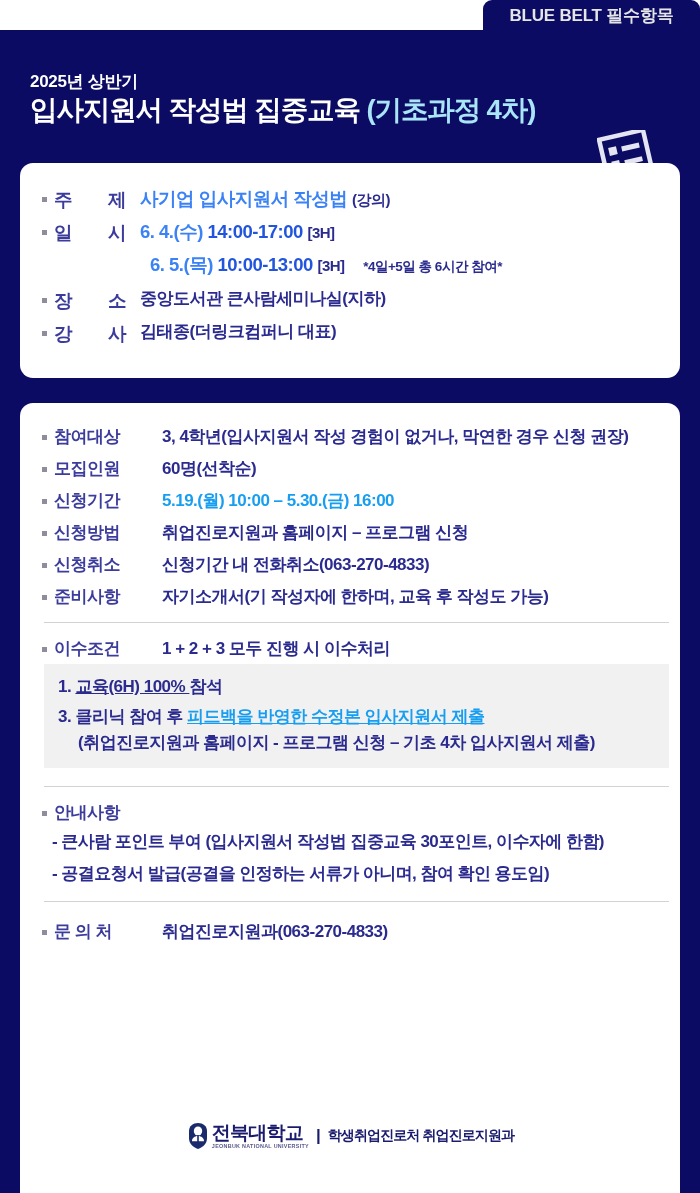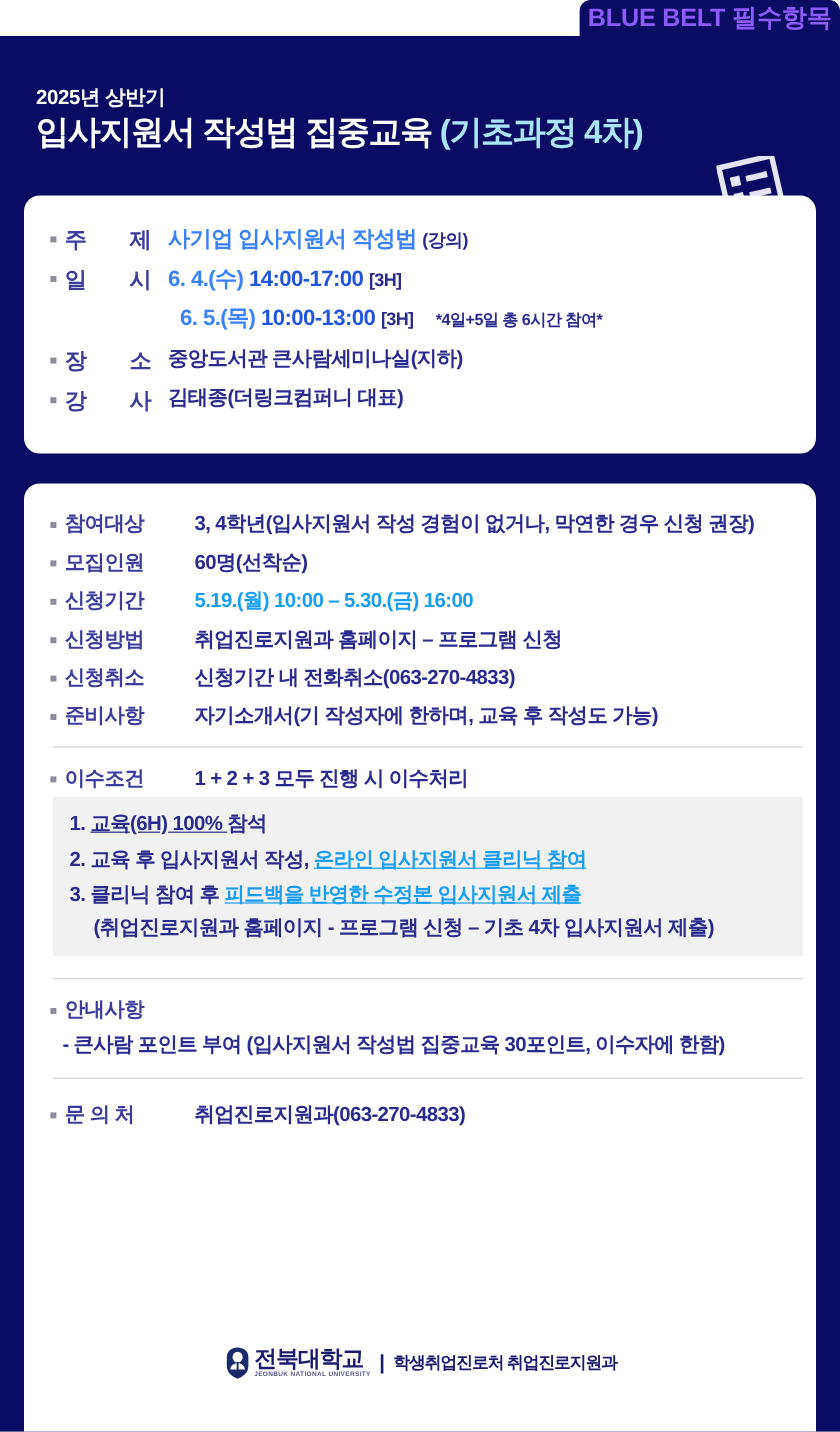--- a/index.html
+++ b/index.html
@@ -17,21 +17,21 @@
     position:absolute; top:0; left:0; width:700px; height:30px;
     background:#ffffff;
   }
   .belt-tab{
     position:absolute; top:0; left:483px; width:217px; height:30px;
     background:#0b0b63;
     border-radius:9px 9px 0 0;
     display:flex; align-items:center; justify-content:center;
   }
   .belt-tab-text{
-    color:#8b5cf6; font-size:21px; font-weight:bold; letter-spacing:-0.2px;
+    color:#e5e5e5; font-size:17px; font-weight:bold; letter-spacing:-0.2px;
     white-space:nowrap;
   }
 
   
   .header{ position:absolute; top:30px; left:0; width:700px; height:130px; }
   .eyebrow{
     position:absolute; left:30px; top:40px;
     color:#ffffff; font-size:17px; font-weight:bold; letter-spacing:-0.3px;
   }
   .title{
@@ -256,37 +256,37 @@
       <span class="bullet"></span>
       <span class="label">이수조건</span>
       <span class="value">1 + 2 + 3 모두 진행 시 이수처리</span>
     </div>
 
     <div class="cond-box">
       <div class="cond-item">
         <span>1. </span><span class="u">교육(6H) 100% </span><span>참석</span>
       </div>
       <div class="cond-item">
-        <span>2. </span><span>교육 후 입사지원서 작성, </span><span class="u c-cyan" style="color:#189ef0">온라인 입사지원서 클리닉 참여</span>
-      </div>
-      <div class="cond-item">
         <span>3. </span><span>클리닉 참여 후 </span><span class="u c-cyan" style="color:#189ef0">피드백을 반영한 수정본 입사지원서 제출</span>
       </div>
       <div class="cond-item indent">(취업진로지원과 홈페이지 - 프로그램 신청 – 기초 4차 입사지원서 제출)</div>
     </div>
 
     <div class="divider" style="margin-top:18px"></div>
 
     <div class="guide-head">
       <span class="bullet"></span>
       <span class="label">안내사항</span>
     </div>
 
     <div class="guide-line">
       <span>- </span><span>큰사람 포인트 부여 (입사지원서 작성법 집중교육 30포인트, 이수자에 한함)</span>
+    </div>
+    <div class="guide-line">
+      <span>- </span><span>공결요청서 발급(공결을 인정하는 서류가 아니며, 참여 확인 용도임)</span>
     </div>
 
     <div class="divider" style="margin-top:16px;margin-bottom:18px"></div>
 
     <div class="contact-row">
       <span class="bullet"></span>
       <span class="label">문 의 처</span>
       <span class="value">취업진로지원과(063-270-4833)</span>
     </div>
 

